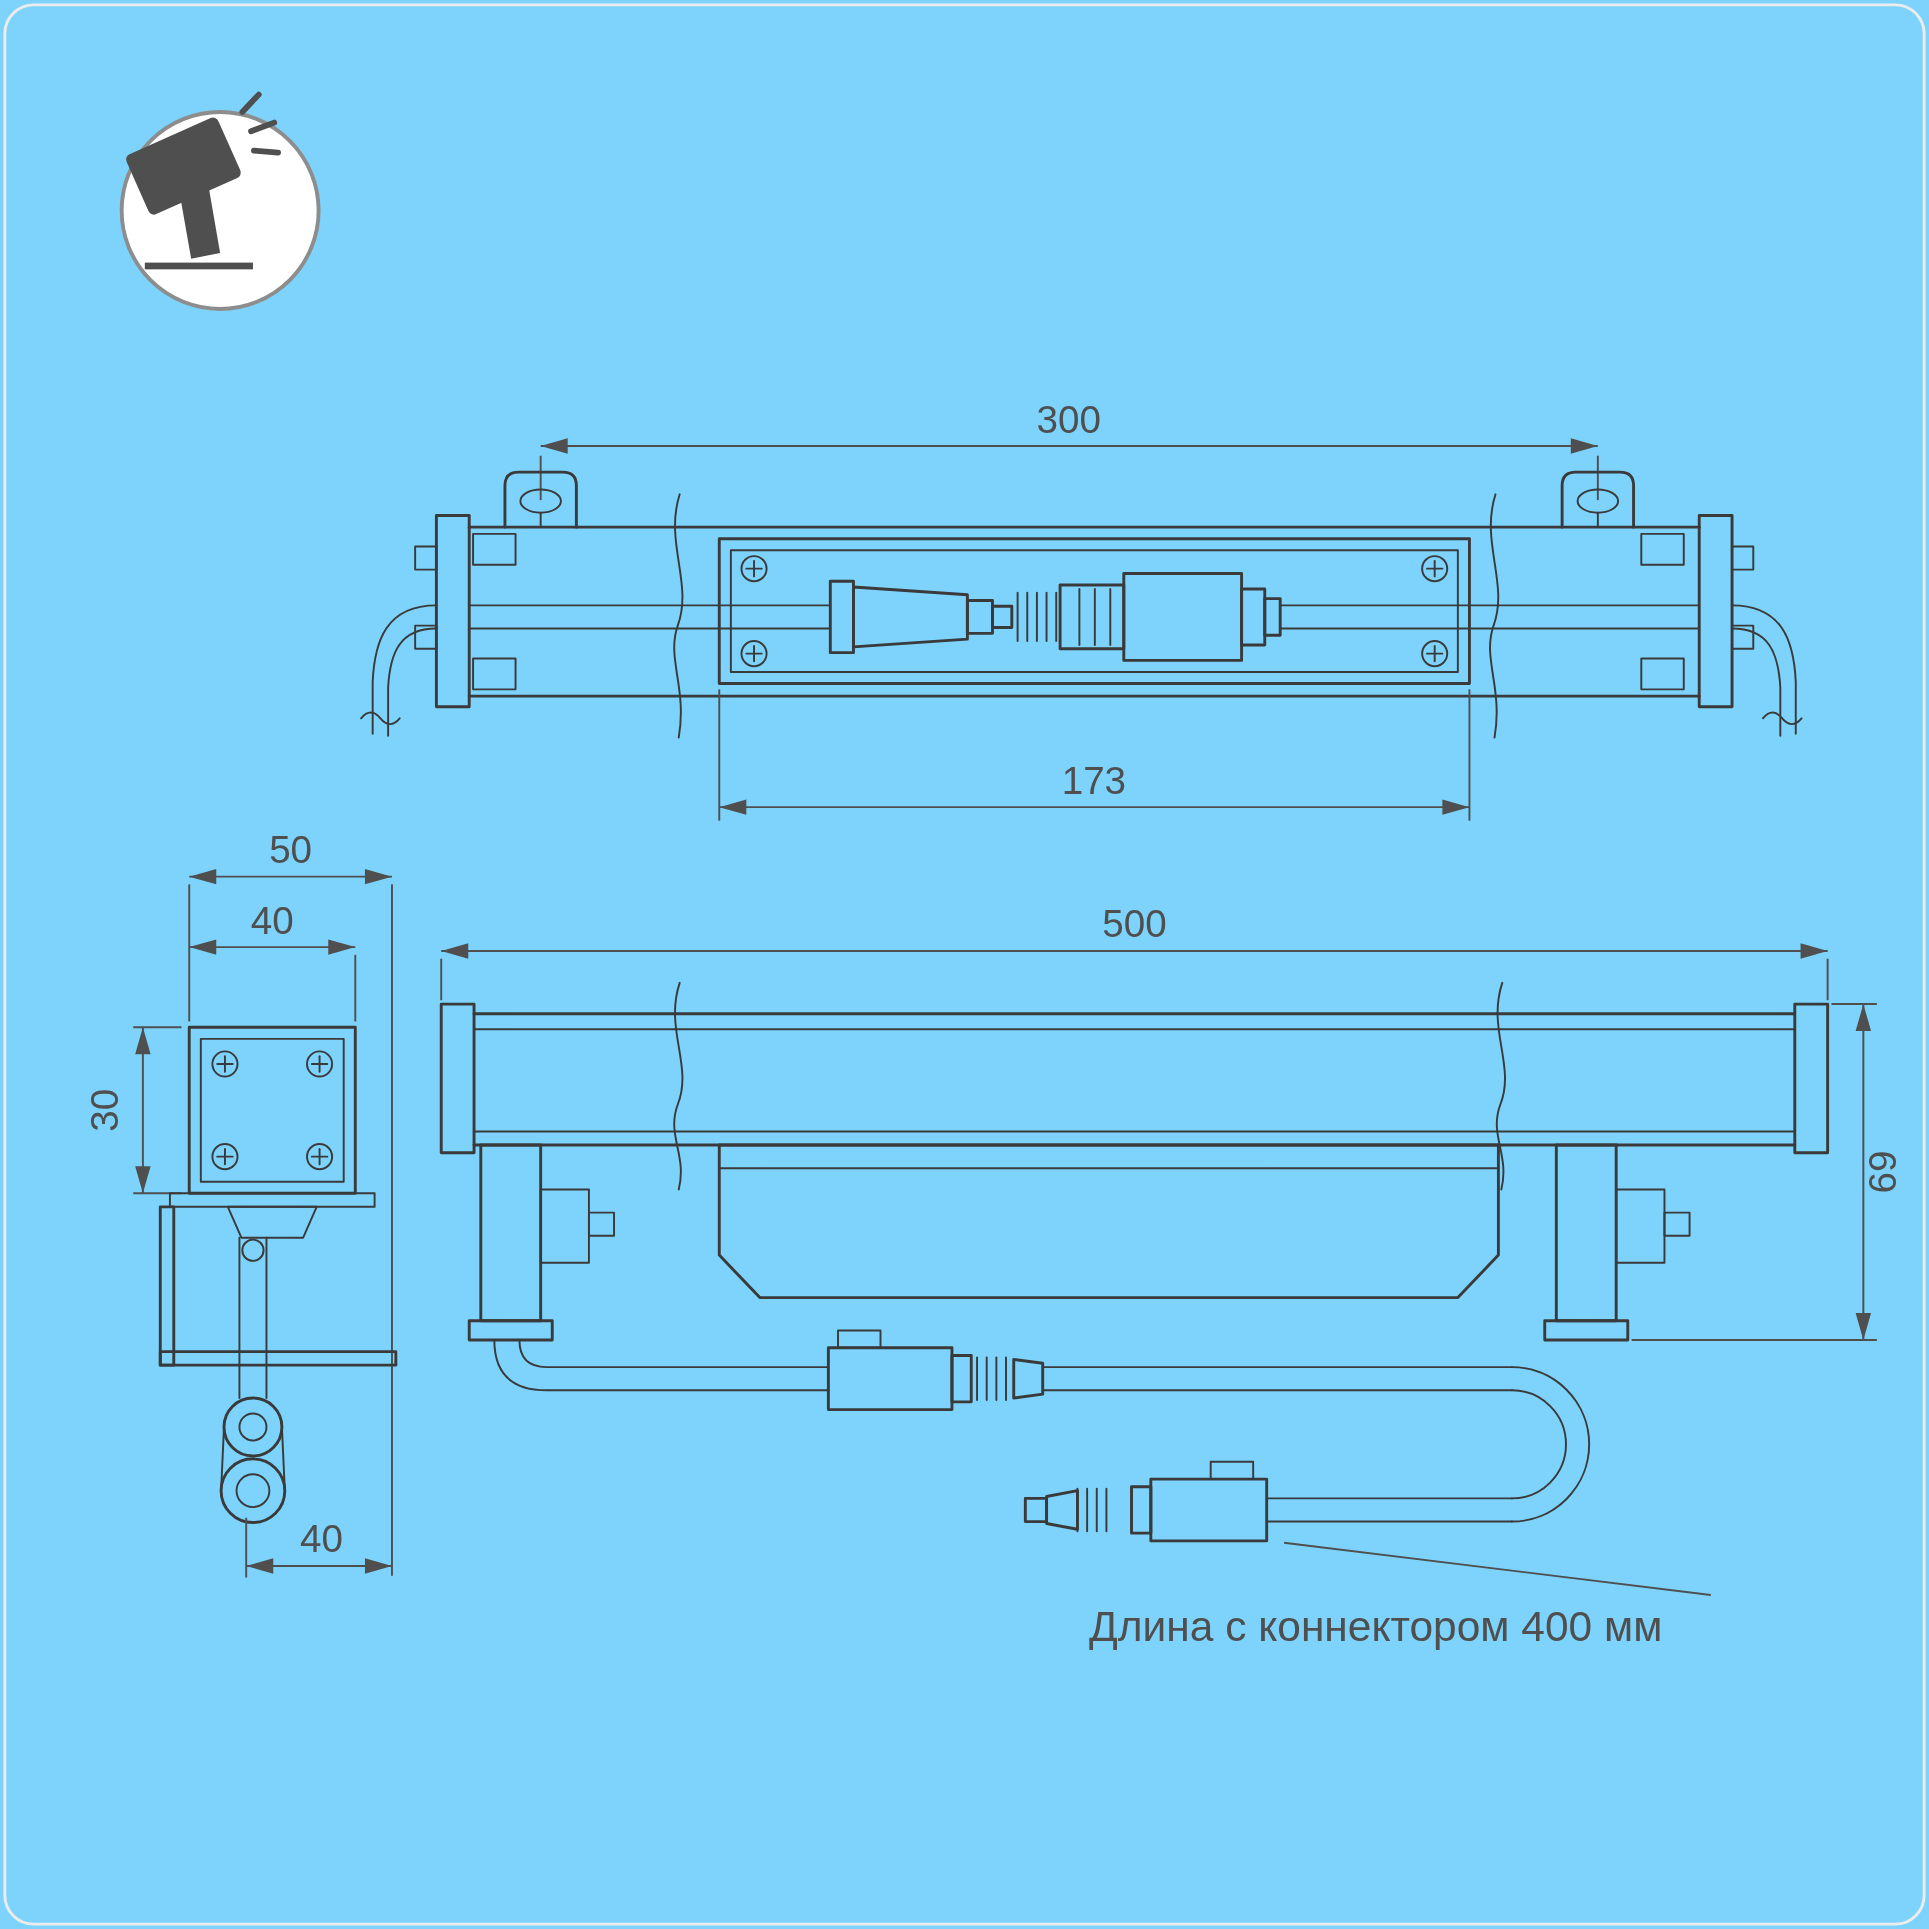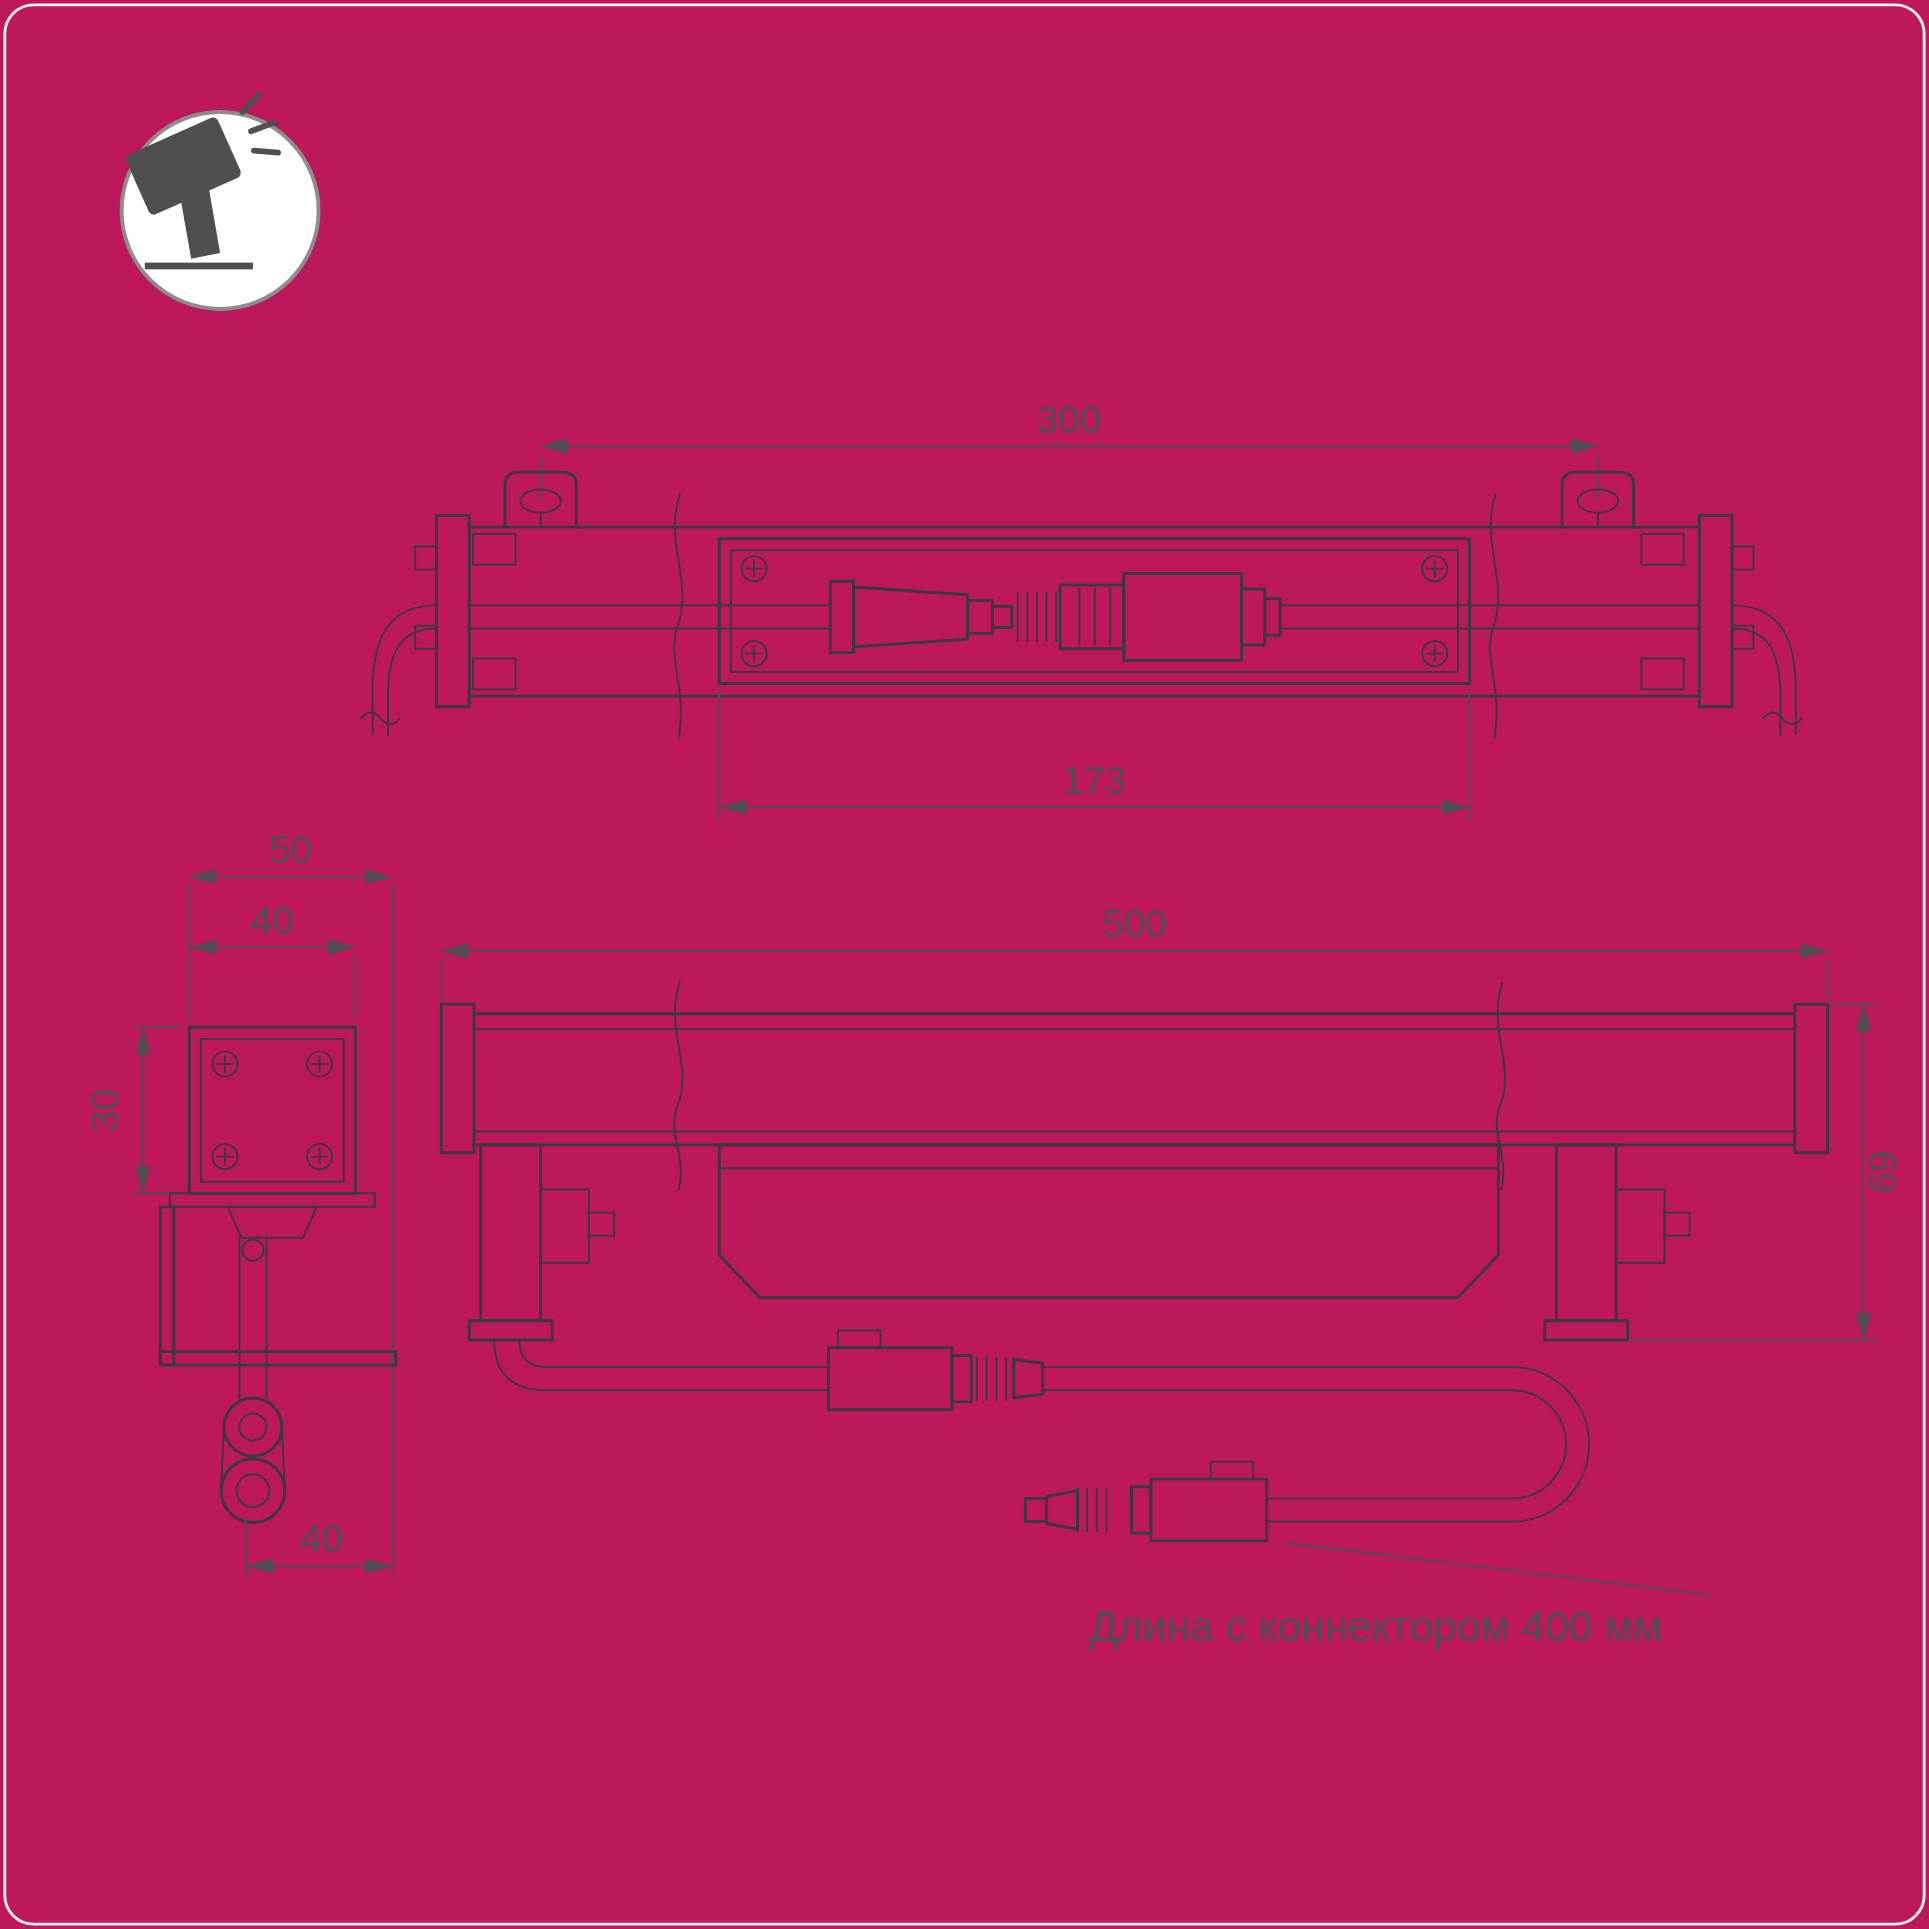--- a/index.html
+++ b/index.html
@@ -1,16 +1,16 @@
 <!DOCTYPE html>
 <html style="--line: #3a3a3a; --dim: #4f4f4f; --icon: #4f4f4f; --icon-ring: #8d8d8d; --frame: #ececec;"><head>
 <meta charset="utf-8">
 <style>
   html,body{margin:0;padding:0;background:#ffffff;}
-  .canvas{position:relative;width:1929px;height:1929px;background:#be185d;overflow:hidden;}
+  .canvas{position:relative;width:1929px;height:1929px;background:#7dd3fc;overflow:hidden;}
   svg{display:block;width:100%;height:100%;}
   .ln{fill:none;stroke:var(--line,#3a3a3a);stroke-width:3;stroke-linecap:round;stroke-linejoin:round;}
   .ln2{fill:none;stroke:var(--line,#3a3a3a);stroke-width:2;stroke-linecap:round;stroke-linejoin:round;}
   .dimln{fill:none;stroke:var(--dim,#4f4f4f);stroke-width:2;}
   .arr{fill:var(--dim,#4f4f4f);stroke:none;}
   .dimtext{font-family:"Liberation Sans",sans-serif;font-size:40px;fill:var(--dim,#4f4f4f);text-anchor:middle;}
   .notetext{font-family:"Liberation Sans",sans-serif;font-size:44px;fill:var(--dim,#4f4f4f);text-anchor:start;}
   .iconring{fill:#ffffff;stroke:var(--icon-ring,#8d8d8d);stroke-width:4;}
   .iconfill{fill:var(--icon,#4f4f4f);stroke:none;}
   .iconray{stroke:var(--icon,#4f4f4f);stroke-width:6;stroke-linecap:round;fill:none;}

